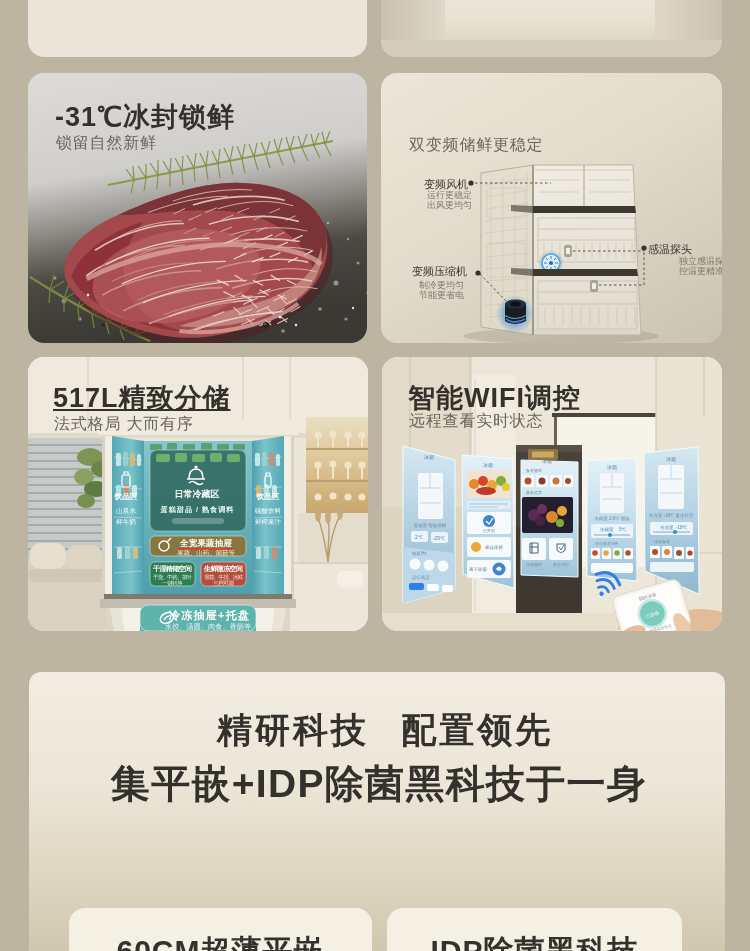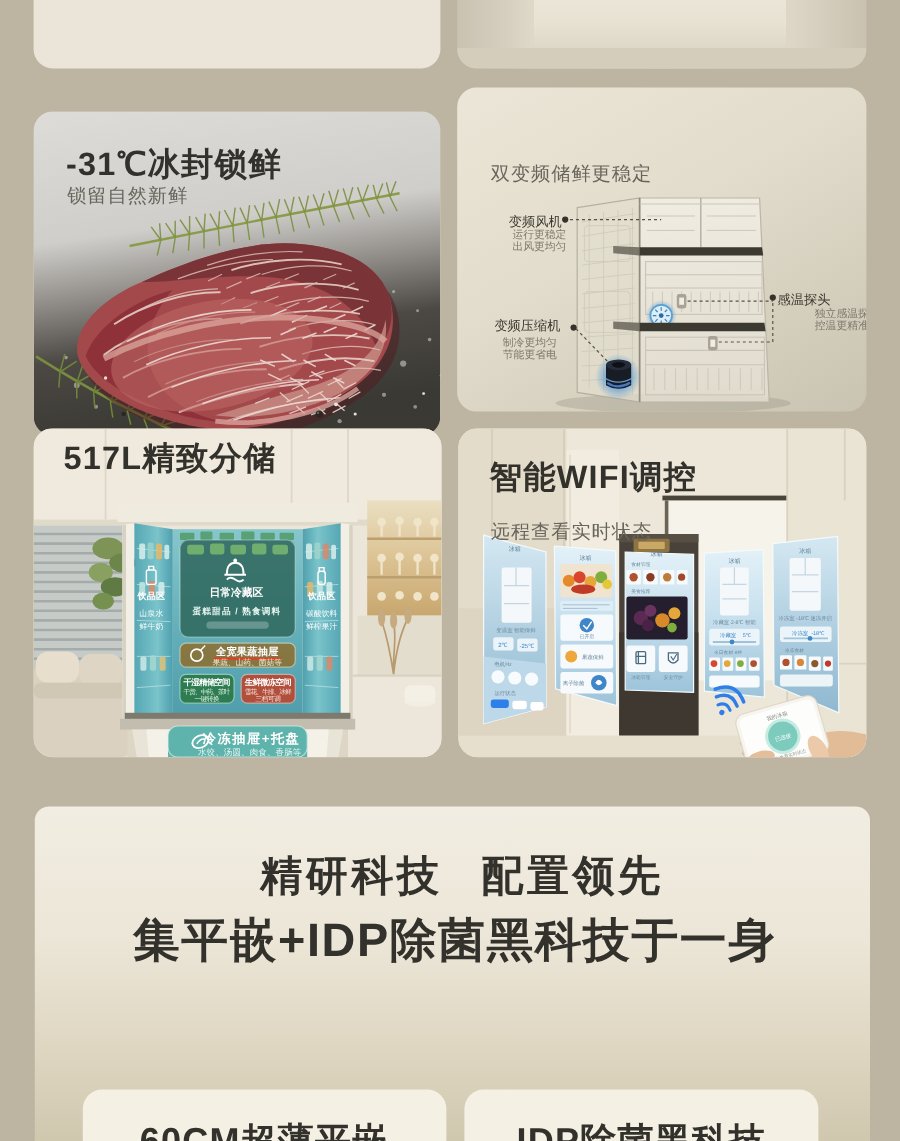--- a/index.html
+++ b/index.html
@@ -13,21 +13,21 @@
 <body>
 
 <div class="card" style="left:28px;top:-30px;width:339px;height:87px;background:#eae5d8;"></div>
 
 <div class="card" style="left:381px;top:-30px;width:341px;height:87px;background:linear-gradient(90deg,#c9c2b1 0%,#d6cfc0 12%,#ded8c9 18%,#e4ddcd 50%,#ddd6c6 82%,#c9c2b1 100%);">
 
   <div style="position:absolute;left:64px;top:0;width:210px;height:70px;background:linear-gradient(180deg,#efeadd,#e8e2d3 70%,#ded8c8);border-radius:0 0 6px 6px;"></div>
   <div style="position:absolute;left:0;top:70px;width:341px;height:17px;background:#d4cdbc;"></div>
 </div>
 
-<div class="card" id="card1" style="left:28px;top:73px;width:339px;height:270px;background:#cfcdc8;margin-top:20px;">
+<div class="card" id="card1" style="left:28px;top:73px;width:339px;height:270px;background:#cfcdc8;">
   <svg width="339" height="270" viewBox="0 0 339 270" xmlns="http://www.w3.org/2000/svg">
   <defs>
     <linearGradient id="slab" x1="0" y1="0" x2="0.18" y2="1">
       <stop offset="0" stop-color="#dedcd8"></stop>
           <stop offset="0.40" stop-color="#d0cecb"></stop>
       <stop offset="0.58" stop-color="#918e89"></stop>
           <stop offset="0.76" stop-color="#4c4944"></stop>
       <stop offset="1" stop-color="#3b3934"></stop>
     </linearGradient>
     <radialGradient id="meatg" cx="0.45" cy="0.4" r="0.75">
@@ -453,22 +453,23 @@
     <path d="M112,254 L228,254 L228,274 L112,274 Z" fill="#5fb3ad"></path>
     <rect x="112" y="248" width="116" height="26" rx="8" fill="#5fb3ad"></rect>
     <rect x="112" y="248" width="116" height="26" rx="8" fill="none" stroke="#d9f2ec" stroke-opacity="0.7" stroke-width="1"></rect>
     <ellipse cx="139" cy="261" rx="7" ry="5" transform="rotate(-25 139 261)" fill="none" stroke="#fff" stroke-width="1.5"></ellipse>
     <path d="M136,263 Q139,258 143,259" stroke="#fff" stroke-width="1.2" fill="none"></path>
     <text x="181" y="262" text-anchor="middle" font-size="11" font-weight="bold" fill="#fff" textLength="80">冷冻抽屉+托盘</text>
     <text x="180" y="272" text-anchor="middle" font-size="7" fill="#e8f7f2" textLength="86">水饺、汤圆、肉食、香肠等</text>
   </g>
   </svg>
   
-  <div class="t1" style="left:25px;top:7px;">517L精致分储</div>
-  
+  <div class="t1" style="left:25px;top:23px;text-decoration:underline;">517L精致分储</div>
+  
+  <div class="t2" style="left:26px;top:57px;">法式格局 大而有序</div>
 </div>
 
 <div class="card" id="card4" style="left:382px;top:357px;width:340px;height:274px;background:#eee8da;">
   <svg width="340" height="274" viewBox="0 0 340 274" xmlns="http://www.w3.org/2000/svg" font-family="Liberation Sans,sans-serif">
   <defs>
     <linearGradient id="scr" x1="0" y1="0" x2="0" y2="1">
       <stop offset="0" stop-color="#e3f1f8"></stop>
           <stop offset="0.45" stop-color="#c8e0ee"></stop>
           <stop offset="1" stop-color="#9dc4da"></stop>
     </linearGradient>
@@ -673,21 +674,21 @@
     <text x="269" y="259.5" text-anchor="middle" font-size="4.5" fill="#ffffff">已连接</text>
     <text x="269" y="275" text-anchor="middle" font-size="3.8" fill="#9a9a95">点击查看实时状态</text>
   </g>
 
   <ellipse cx="300" cy="268" rx="7" ry="13" transform="rotate(-30 300 268)" fill="#eccaa9"></ellipse>
   <ellipse cx="252" cy="275" rx="12" ry="6" transform="rotate(-16 252 275)" fill="#e5bd99"></ellipse>
   </svg>
   
   <div class="t1" style="left:26px;top:23px;">智能WIFI调控</div>
   
-  <div class="t2" style="left:27px;top:76px;">远程查看实时状态</div>
+  <div class="t2" style="left:27px;top:54px;">远程查看实时状态</div>
 </div>
 
 <div style="position:absolute;left:29px;top:672px;width:696px;height:279px;border-radius:12px 12px 0 0;background:linear-gradient(180deg,#f2ede2 0%,#ece6d8 40%,#ddd5bf 75%,#cfc7ae 100%);">
 
   <div style="position:absolute;left:4px;top:85px;width:692px;text-align:center;font-weight:bold;color:#33312c;font-size:39px;letter-spacing:1.3px;">集平嵌+IDP除菌黑科技于一身</div>
 
   <div style="position:absolute;left:10px;top:35px;width:692px;text-align:center;font-weight:bold;color:#33312c;font-size:35px;letter-spacing:3px;">精研科技  配置领先</div>
 
 
   <div style="position:absolute;left:40px;top:236px;width:303px;height:43px;border-radius:16px 16px 0 0;background:#f4f0e4;">

